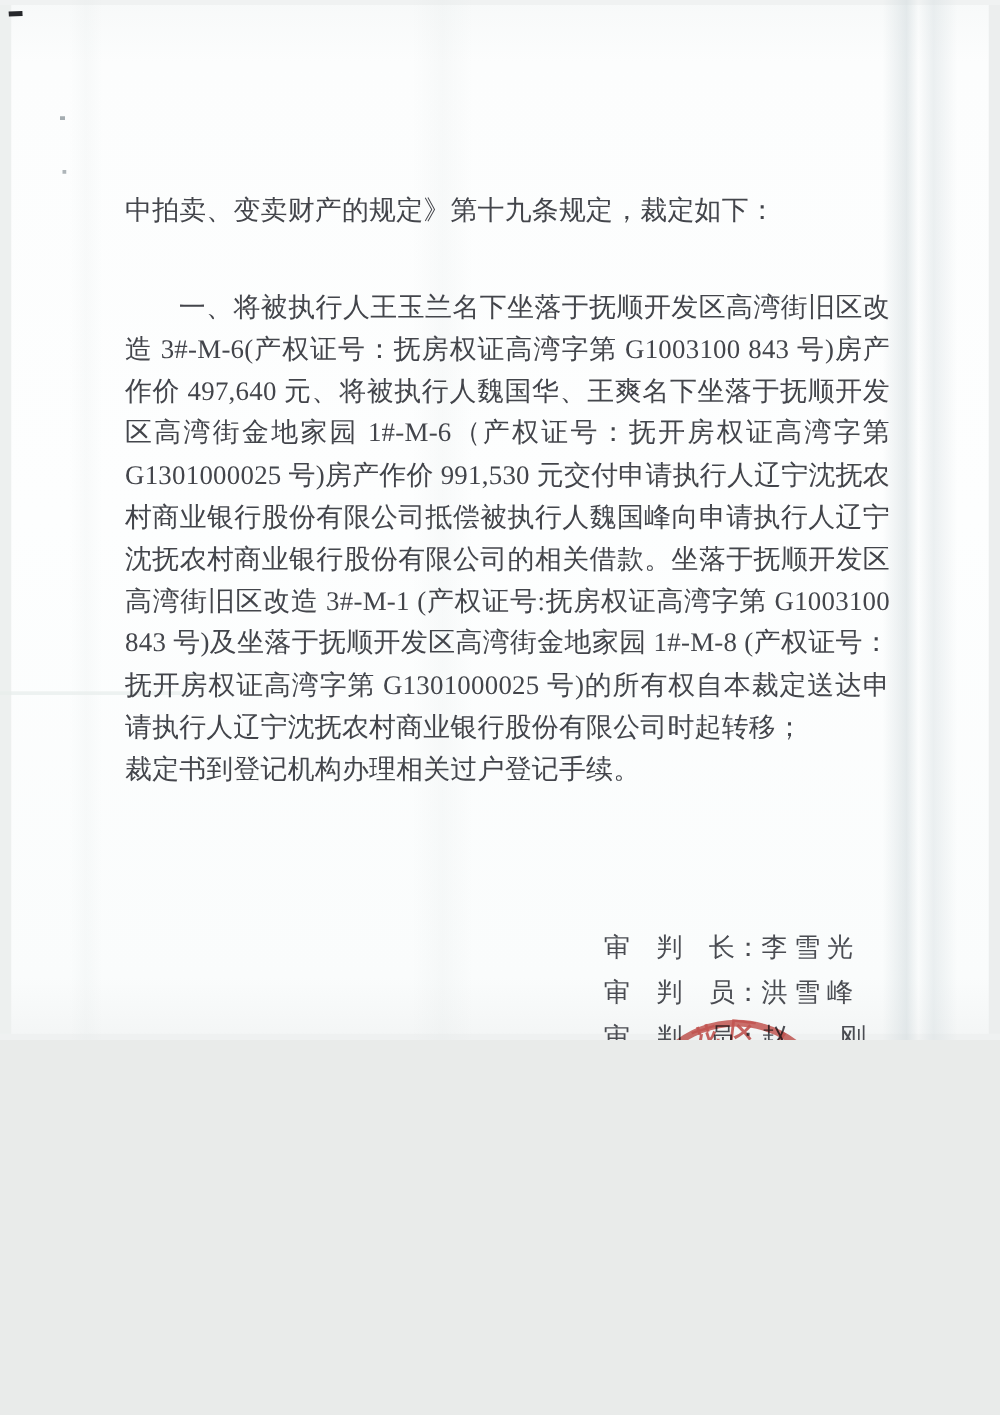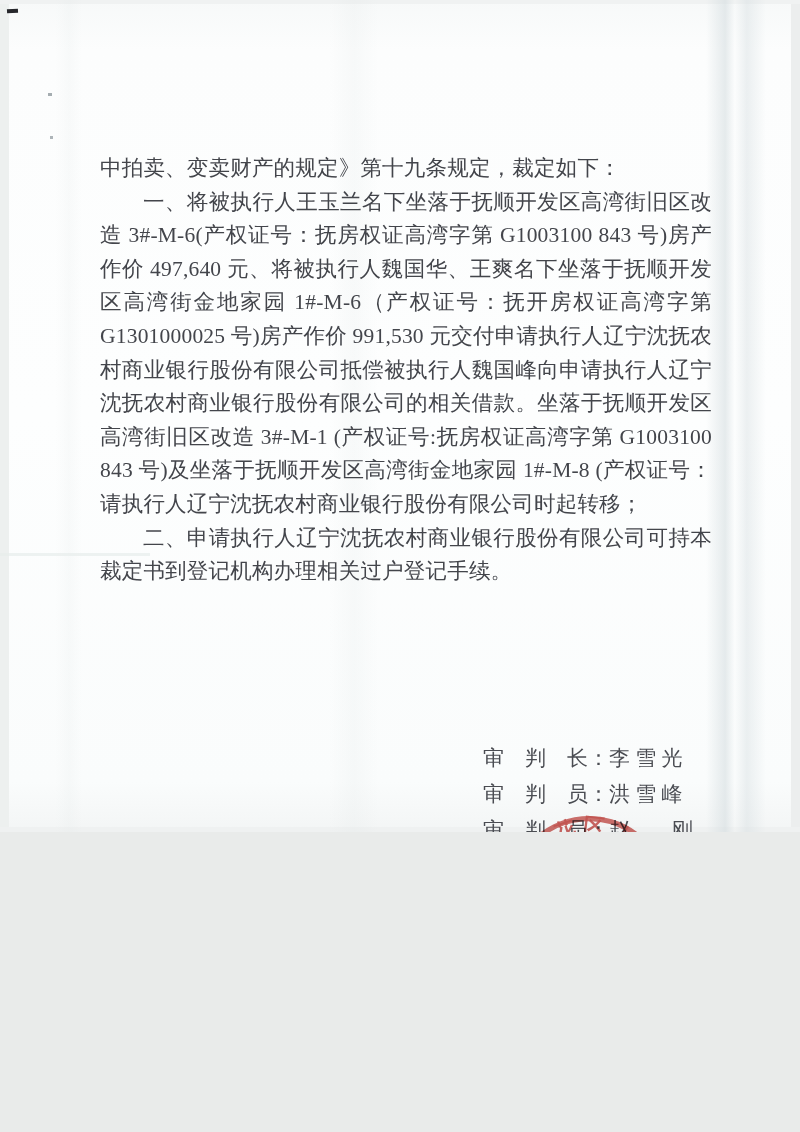--- a/index.html
+++ b/index.html
@@ -36,21 +36,21 @@
   .speck2{left:50px;top:136px;width:3px;height:3px;background:#9aa3a7;opacity:.8;}
 
   
   #body-text{
     position:absolute;left:100px;top:152px;width:612px;
     font-size:21.5px;line-height:33.6px;color:#43454b;
     letter-spacing:.2px;
   }
   .line{width:612px;white-space:nowrap;}
   .line.fill{white-space:normal;text-align:justify;text-align-last:justify;}
-  .line.indent{text-indent:43px;}
+  .line.indent{text-indent:43px;margin-top:44px;}
 
   
   .sig-row{position:absolute;font-size:21px;color:#4a4c52;white-space:pre;}
   #judge-row-0{left:483px;top:744px;}
   #judge-row-1{left:483px;top:780px;}
   #judge-row-2{left:483px;top:816px;}
   #date-line{left:494px;top:871px;letter-spacing:2.4px;}
   #clerk-row{left:479px;top:947px;}
 
   
@@ -94,22 +94,22 @@
     <div class="line">中拍卖、变卖财产的规定》第十九条规定，裁定如下：</div>
     <div class="line fill indent">一、将被执行人王玉兰名下坐落于抚顺开发区高湾街旧区改</div>
     <div class="line fill">造 3#-M-6(产权证号：抚房权证高湾字第 G1003100 843 号)房产</div>
     <div class="line fill">作价 497,640 元、将被执行人魏国华、王爽名下坐落于抚顺开发</div>
     <div class="line fill">区高湾街金地家园 1#-M-6（产权证号：抚开房权证高湾字第</div>
     <div class="line fill">G1301000025 号)房产作价 991,530 元交付申请执行人辽宁沈抚农</div>
     <div class="line fill">村商业银行股份有限公司抵偿被执行人魏国峰向申请执行人辽宁</div>
     <div class="line fill">沈抚农村商业银行股份有限公司的相关借款。坐落于抚顺开发区</div>
     <div class="line fill">高湾街旧区改造 3#-M-1 (产权证号:抚房权证高湾字第 G1003100</div>
     <div class="line fill">843 号)及坐落于抚顺开发区高湾街金地家园 1#-M-8 (产权证号：</div>
+    <div class="line fill">抚开房权证高湾字第 G1301000025 号)的所有权自本裁定送达申</div>
     <div class="line">请执行人辽宁沈抚农村商业银行股份有限公司时起转移；</div>
-    <div class="line fill indent">二、申请执行人辽宁沈抚农村商业银行股份有限公司可持本</div>
     <div class="line">裁定书到登记机构办理相关过户登记手续。</div>
   </div>
 
   <div class="sig-row" id="judge-row-0">审　判　长：李 雪 光</div>
   <div class="sig-row" id="judge-row-1">审　判　员：洪 雪 峰</div>
   <div class="sig-row" id="date-line">二〇二一年十一月七日</div>
   <div class="sig-row" id="judge-row-2">审　判　员：赵　　刚</div>
   <div class="sig-row" id="clerk-row">书　记　员：　陈　　勇</div>
 
   <div id="verification-stamp">本件与原本核对无异</div>

